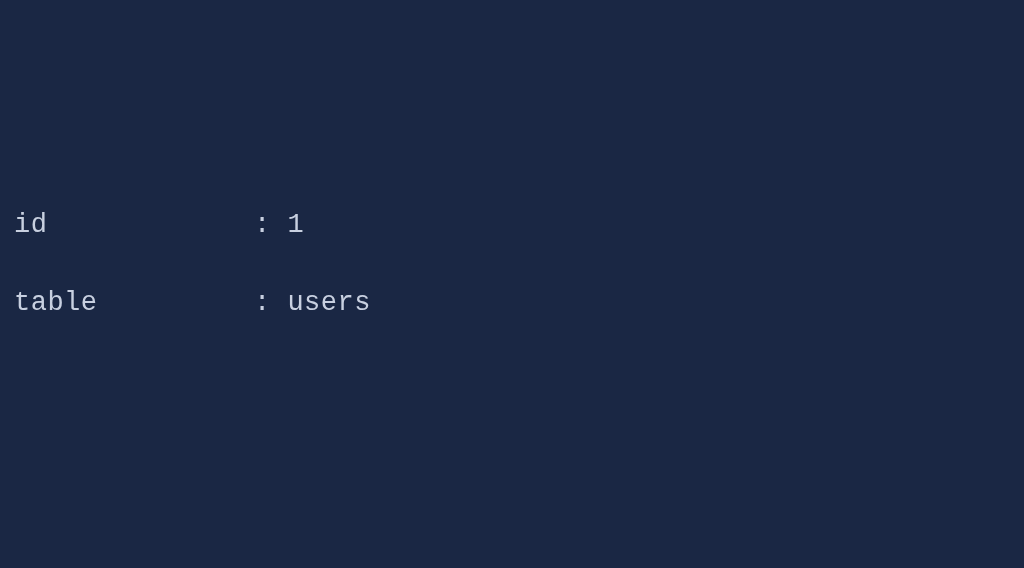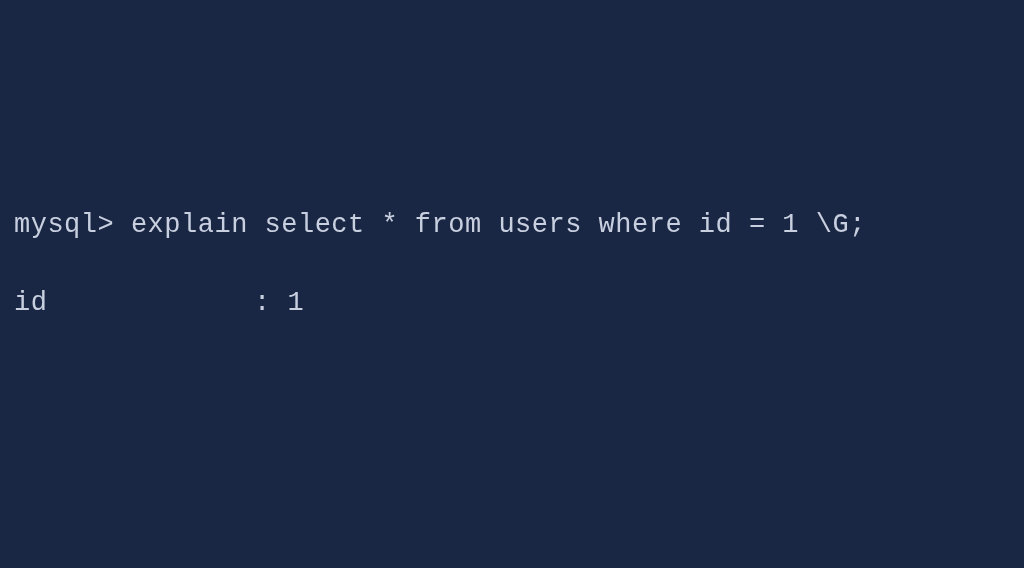--- a/index.html
+++ b/index.html
@@ -37,22 +37,22 @@
     .field-value {
       display: inline;
     }
   </style>
 </head>
 <body>
 
 
 
 <div>
-<span class="prompt-line"><span>mysql&gt;</span> <span>explain select * from users where id = 1 \G;</span></span>
 <span class="field-row"><span class="field-label">id</span>: <span class="field-value">1</span></span>
+<span class="field-row"><span class="field-label">table</span>: <span class="field-value">users</span></span>
 
 
 
 
 
 
 
 
 
 </div>

